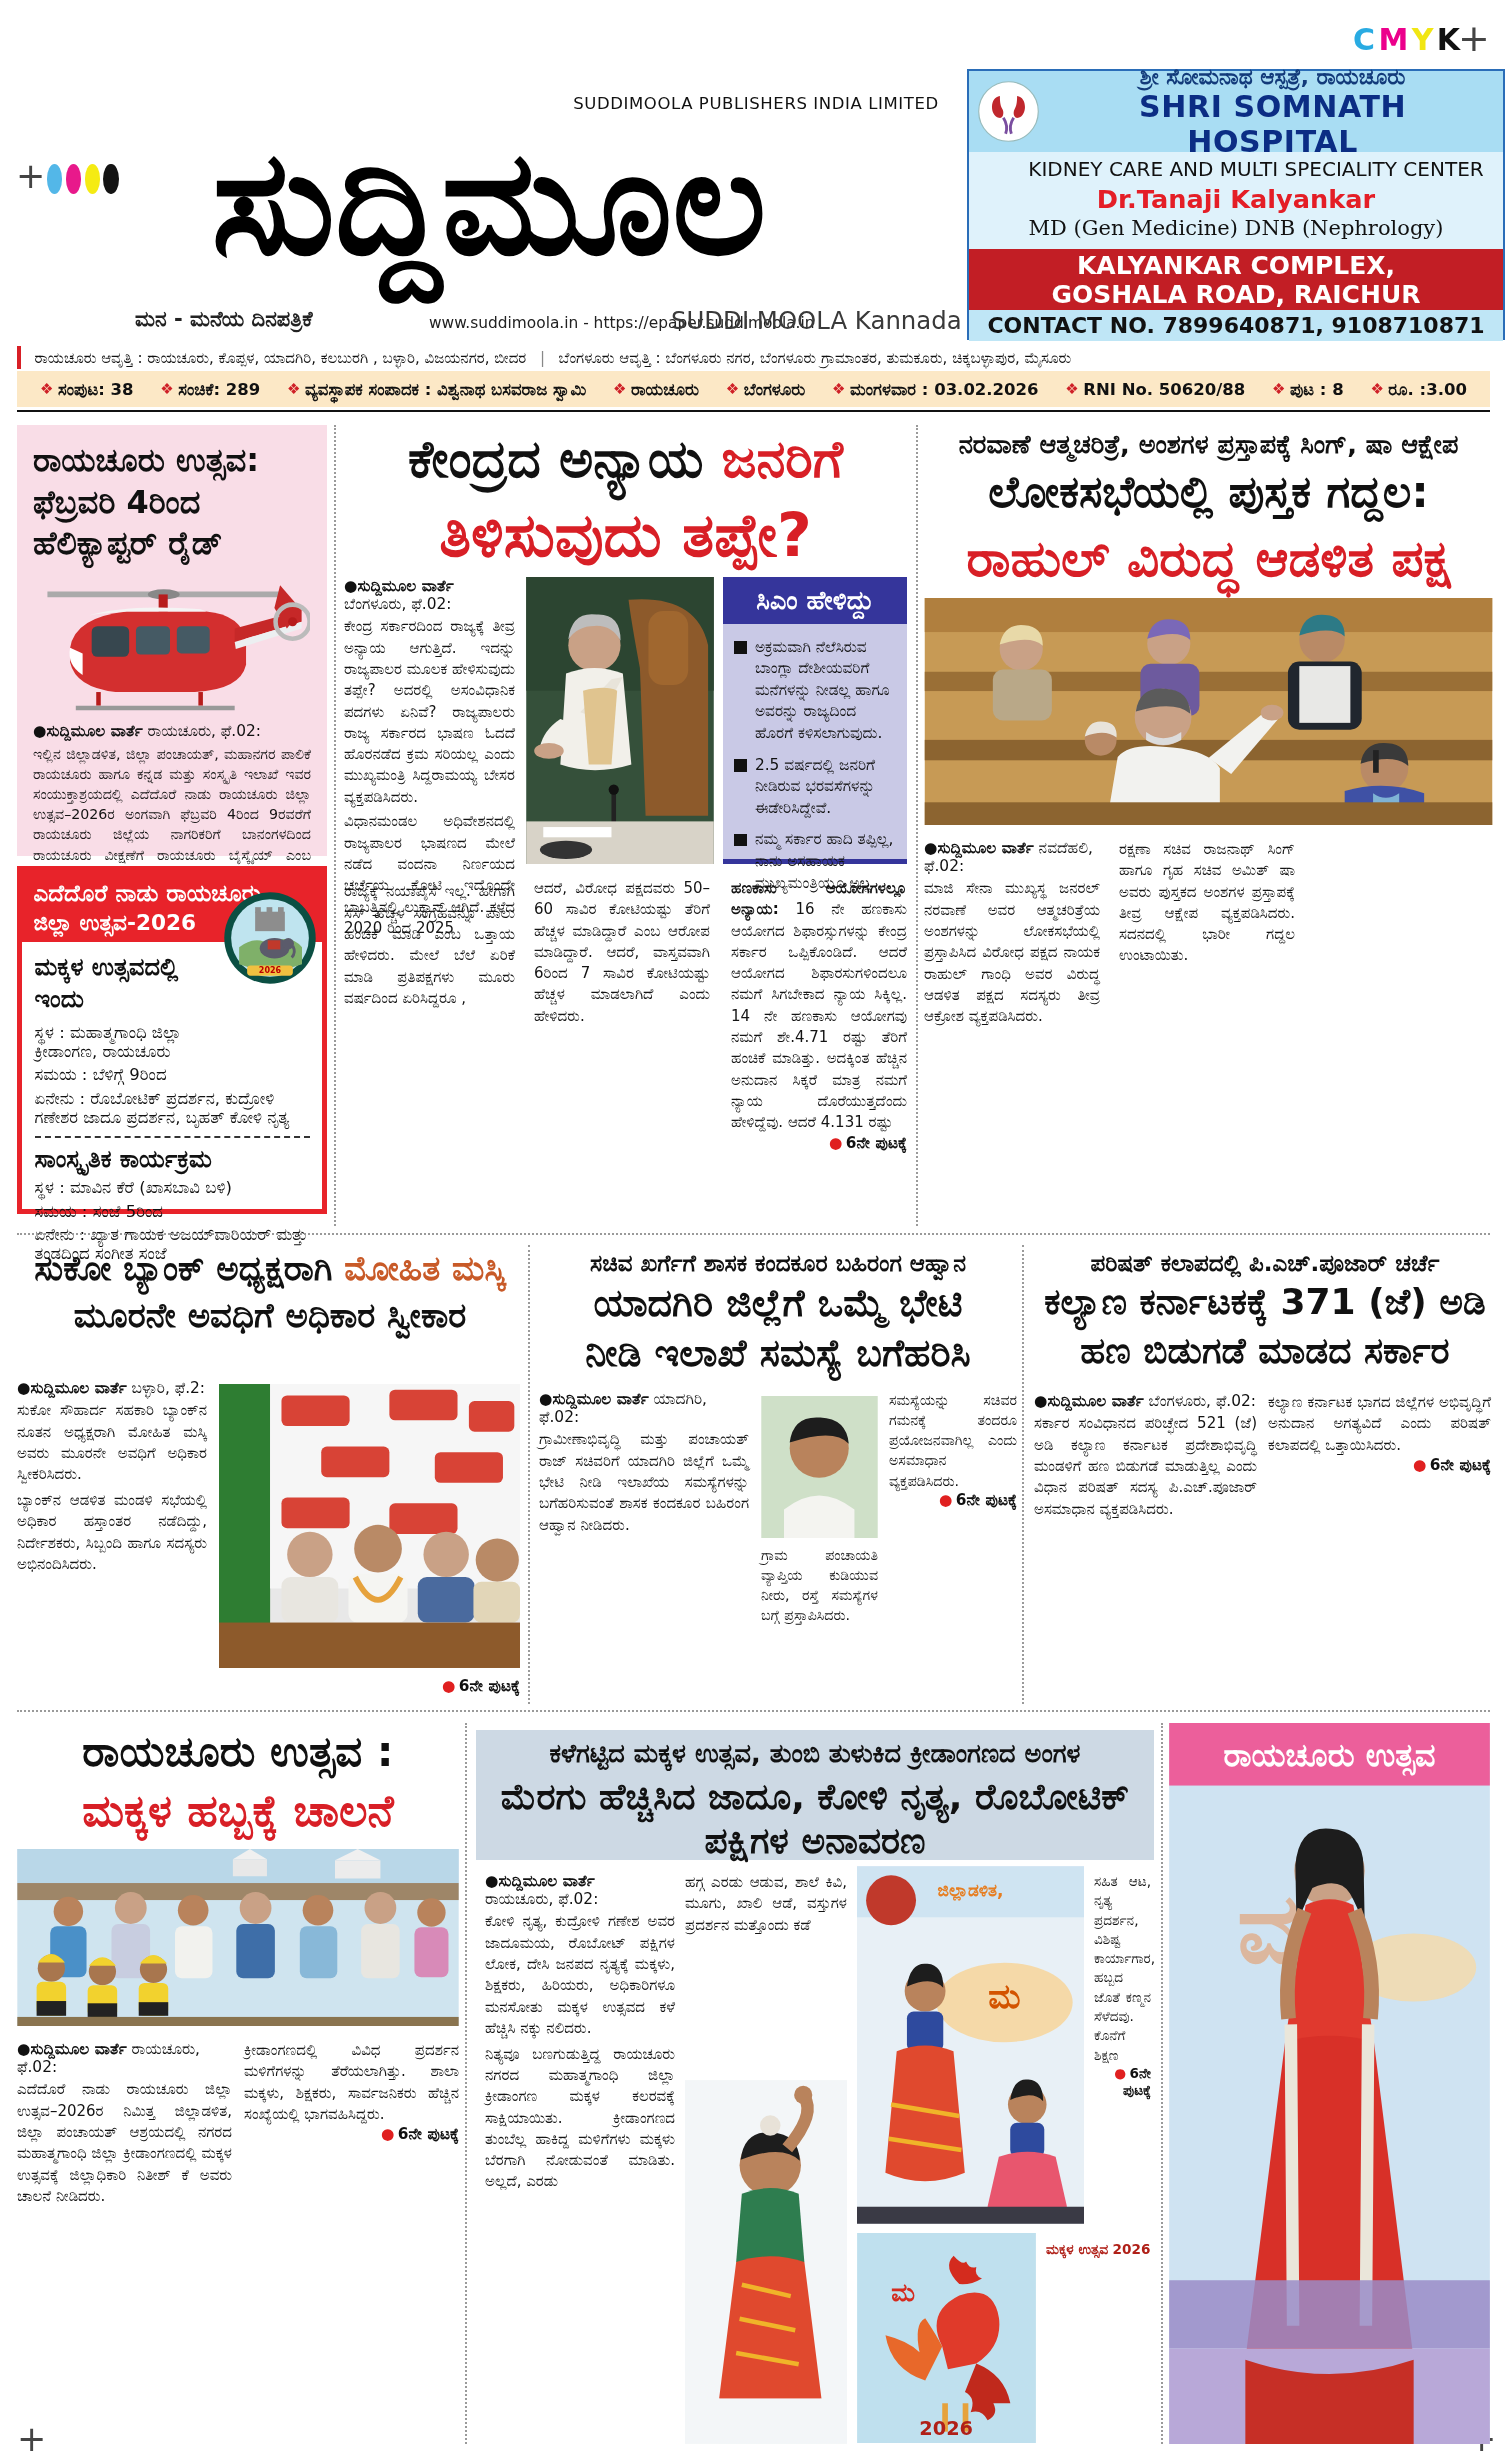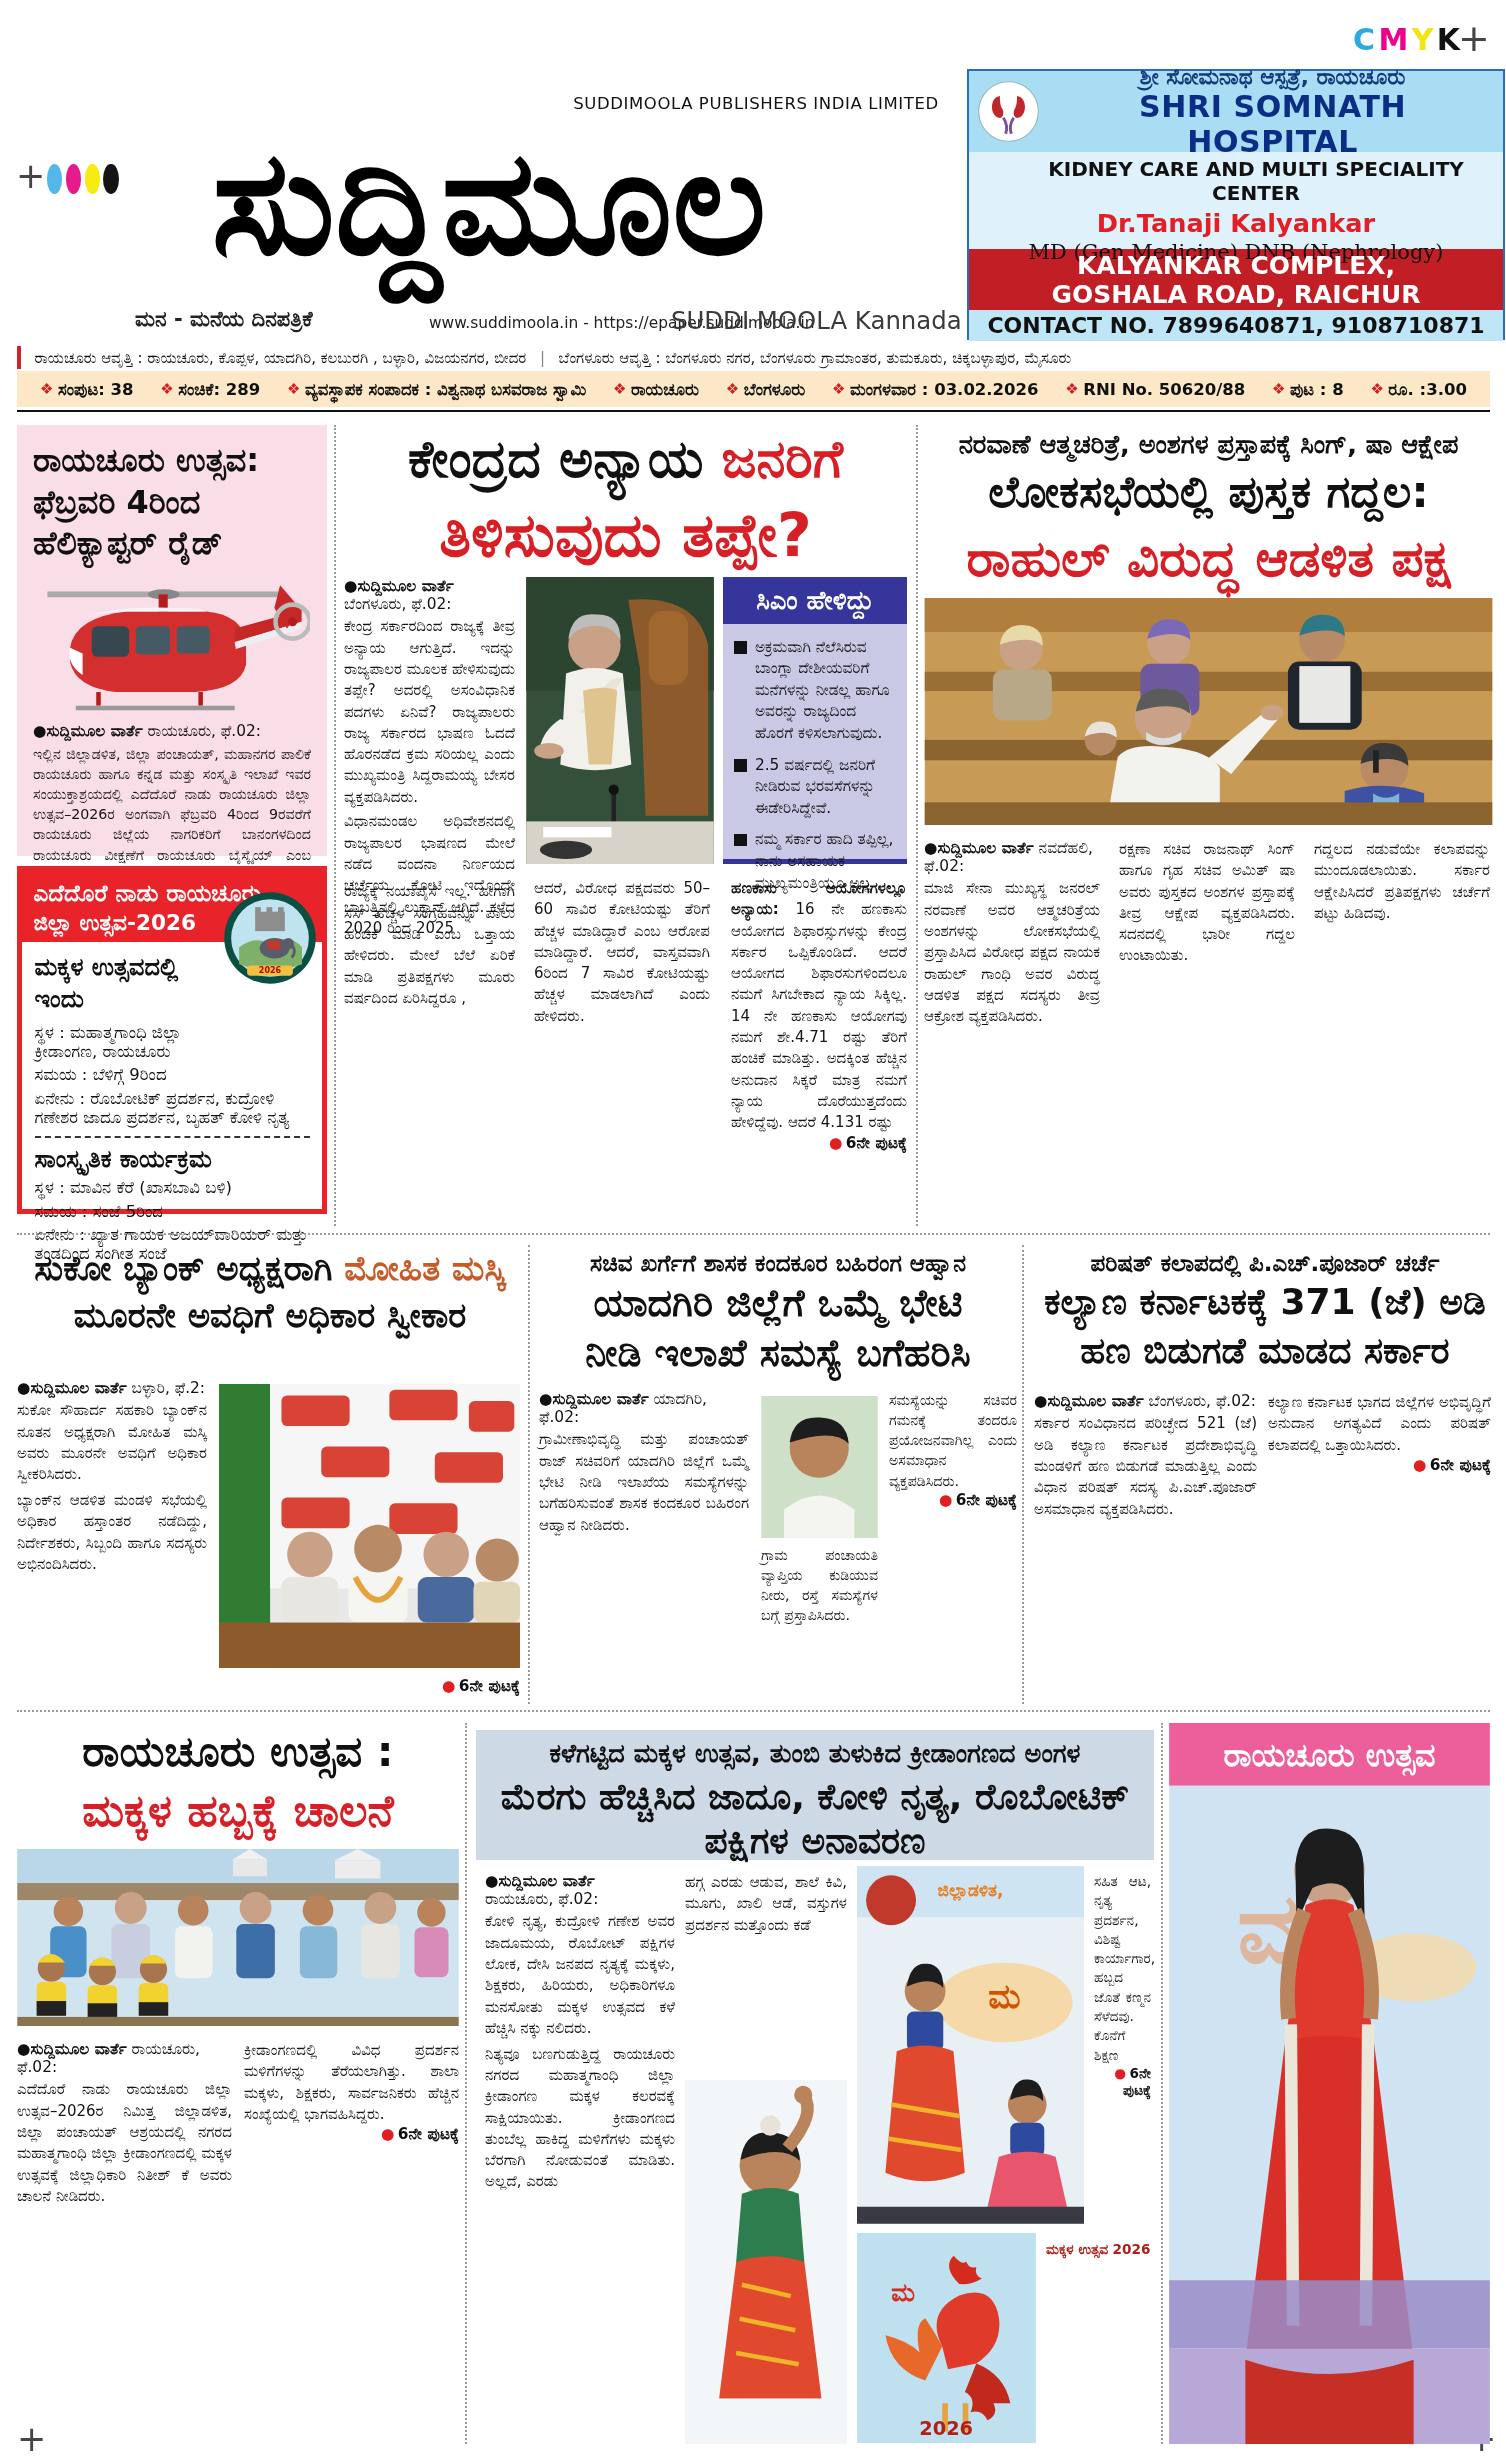--- a/index.html
+++ b/index.html
@@ -55,21 +55,21 @@
           <path d="M70 28 C88 30 88 62 72 66 C64 68 62 56 66 50 C70 44 70 34 70 28 Z" fill="#c0272d"></path>
           <path d="M46 66 Q55 80 50 94 M64 66 Q55 80 60 94" stroke="#7a4ea0" stroke-width="5" fill="none"></path>
         </svg>
       </div>
       <div style="flex:1;text-align:center;">
         <div class="kn" style="font-size:21.6px;font-weight:700;color:#123a7a;">ಶ್ರೀ ಸೋಮನಾಥ ಆಸ್ಪತ್ರೆ, ರಾಯಚೂರು</div>
         <div style="font-size:30px;font-weight:700;color:#0b2d84;letter-spacing:0.6px;">SHRI SOMNATH HOSPITAL</div>
       </div>
     </div>
     <div style="height:92px;text-align:center;padding-top:4.5px;">
-      <div style="font-size:20px;font-weight:700;color:#111;padding-left:40px;">KIDNEY CARE AND MULTI SPECIALITY CENTER</div>
+      <div style="font-size:20px;font-weight:400;color:#111;padding-left:40px;">KIDNEY CARE AND MULTI SPECIALITY CENTER</div>
       <div style="font-size:25.6px;font-weight:700;color:#e41e26;margin-top:3.4px;">Dr.Tanaji Kalyankar</div>
       <div style="font-size:21px;font-family:'DejaVu Serif','Liberation Serif',serif;color:#111;margin-top:2.3px;">MD (Gen Medicine) DNB (Nephrology)</div>
     </div>
     <div style="height:59px;background:#c21e25;color:#fff;text-align:center;padding-top:2.3px;">
       <div style="font-size:25px;font-weight:700;">KALYANKAR COMPLEX,</div>
       <div style="font-size:25px;font-weight:700;">GOSHALA ROAD, RAICHUR</div>
     </div>
     <div style="height:31px;background:#bfe6f6;text-align:center;display:flex;align-items:center;justify-content:center;">
       <div style="font-size:22px;font-weight:700;color:#111;">CONTACT NO. 7899640871, 9108710871</div>
     </div>
@@ -290,23 +290,20 @@
       <rect y="360" width="1000" height="40" fill="#8c6430"></rect>
     </svg>
   </div>
 
   <div class="abs" style="left:924px;top:839px;width:176px;height:381px;">
     <div class="byline kn"><span class="dot">●</span><b>ಸುದ್ದಿಮೂಲ ವಾರ್ತೆ</b> <span>ನವದೆಹಲಿ, ಫೆ.02:</span></div>
     <div class="body-txt kn">ಮಾಜಿ ಸೇನಾ ಮುಖ್ಯಸ್ಥ ಜನರಲ್ ನರವಾಣೆ ಅವರ ಆತ್ಮಚರಿತ್ರೆಯ ಅಂಶಗಳನ್ನು ಲೋಕಸಭೆಯಲ್ಲಿ ಪ್ರಸ್ತಾಪಿಸಿದ ವಿರೋಧ ಪಕ್ಷದ ನಾಯಕ ರಾಹುಲ್ ಗಾಂಧಿ ಅವರ ವಿರುದ್ಧ ಆಡಳಿತ ಪಕ್ಷದ ಸದಸ್ಯರು ತೀವ್ರ ಆಕ್ರೋಶ ವ್ಯಕ್ತಪಡಿಸಿದರು.</div>
   </div>
   <div class="abs" style="left:1119px;top:839px;width:176px;height:381px;">
     <div class="body-txt kn">ರಕ್ಷಣಾ ಸಚಿವ ರಾಜನಾಥ್ ಸಿಂಗ್ ಹಾಗೂ ಗೃಹ ಸಚಿವ ಅಮಿತ್ ಷಾ ಅವರು ಪುಸ್ತಕದ ಅಂಶಗಳ ಪ್ರಸ್ತಾಪಕ್ಕೆ ತೀವ್ರ ಆಕ್ಷೇಪ ವ್ಯಕ್ತಪಡಿಸಿದರು. ಸದನದಲ್ಲಿ ಭಾರೀ ಗದ್ದಲ ಉಂಟಾಯಿತು.</div>
-  </div>
-  <div class="abs" style="left:1314px;top:839px;width:176px;height:381px;">
-    <div class="body-txt kn">ಗದ್ದಲದ ನಡುವೆಯೇ ಕಲಾಪವನ್ನು ಮುಂದೂಡಲಾಯಿತು. ಸರ್ಕಾರ ಆಕ್ಷೇಪಿಸಿದರೆ ಪ್ರತಿಪಕ್ಷಗಳು ಚರ್ಚೆಗೆ ಪಟ್ಟು ಹಿಡಿದವು.</div>
   </div>
 
   <div class="abs hdot" style="left:17px;top:1233px;width:1473px;"></div>
 
   <div class="abs center kn headline" style="left:17px;top:1248px;width:506px;font-size:34px;">
     <span>ಸುಕೋ ಬ್ಯಾಂಕ್ ಅಧ್ಯಕ್ಷರಾಗಿ </span><span class="orange">ಮೋಹಿತ ಮಸ್ಕಿ</span>
   </div>
   <div class="abs center kn headline" style="left:17px;top:1295px;width:506px;font-size:34px;">ಮೂರನೇ ಅವಧಿಗೆ ಅಧಿಕಾರ ಸ್ವೀಕಾರ</div>
   <div class="abs" style="left:17px;top:1379px;width:190px;height:327px;">
     <div class="byline kn"><span class="dot">●</span><b>ಸುದ್ದಿಮೂಲ ವಾರ್ತೆ</b> <span>ಬಳ್ಳಾರಿ, ಫೆ.2:</span></div>

